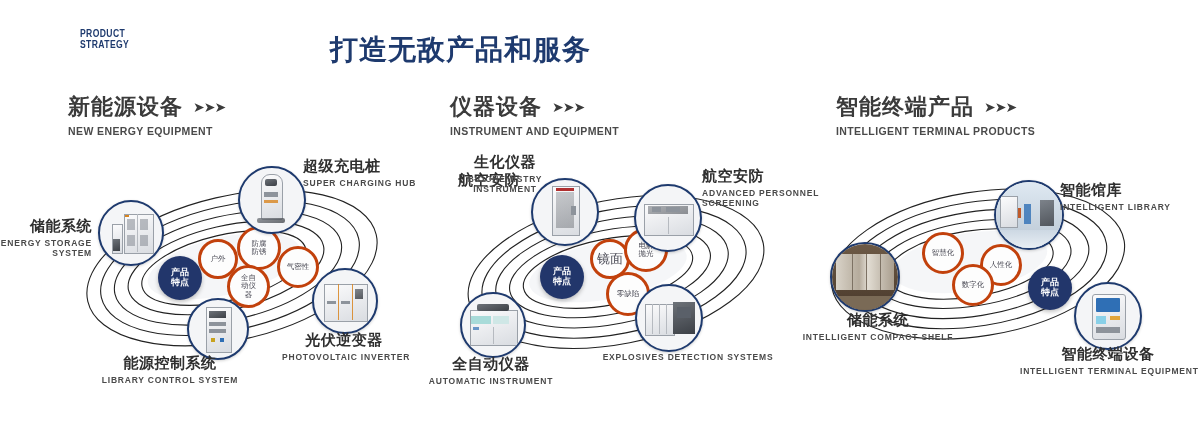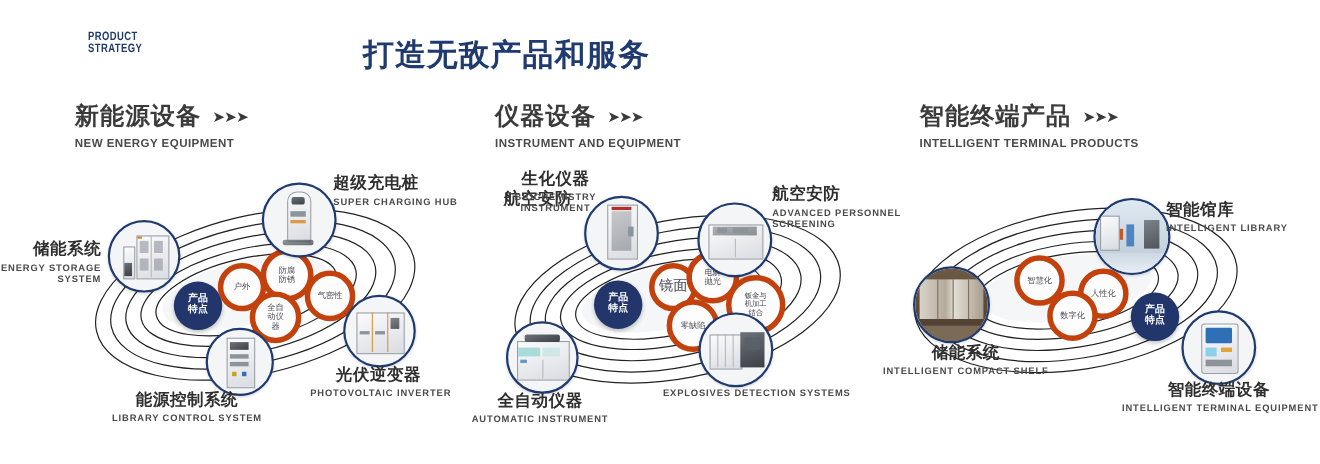--- a/index.html
+++ b/index.html
@@ -47,21 +47,21 @@
   .node{
     position:absolute;border-radius:50%;overflow:hidden;
     border:2px solid #1e3a6e;background:#f4f5f7;
     box-shadow:0 1px 3px rgba(0,0,0,.18);
   }
   .node .ph{position:absolute;left:0;top:0;right:0;bottom:0;}
 
   
   .fb{
     position:absolute;border-radius:50%;background:#fdfdfd;
-    border:5px solid #c2410c;display:flex;align-items:center;justify-content:center;
+    border:3px solid #c2410c;display:flex;align-items:center;justify-content:center;
     text-align:center;color:#4a4a55;line-height:1.08;
     font-family:"DejaVu Sans","Liberation Sans",sans-serif;
   }
   .fb.core{
     background:#22366b;border:none;color:#fff;font-weight:bold;
     box-shadow:0 2px 4px rgba(0,0,0,.25);
   }
 
   
   .cap{position:absolute;line-height:1.18;}
@@ -230,23 +230,20 @@
         <div>产品</div>
         <div>特点</div>
       </div>
     </div>
     <div class="fb" style="left:170px;top:89px;width:34px;height:34px;font-size:13px;">
       <span>镜面</span>
     </div>
     <div class="fb" style="left:204px;top:78px;width:38px;height:38px;font-size:7.5px;">
       <span style="display:block;width:22px;">电解抛光</span>
     </div>
-    <div class="fb" style="left:240px;top:100px;width:44px;height:44px;font-size:6.6px;">
-      <span style="display:block;width:26px;">钣金与机加工结合</span>
-    </div>
     <div class="fb" style="left:186px;top:122px;width:38px;height:38px;font-size:7.5px;">
       <span style="display:block;width:23px;">零缺陷</span>
     </div>
 
     <div class="node" style="left:111px;top:28px;width:64px;height:64px;">
       <div class="ph">
         <div class="m-body" style="left:19px;top:6px;width:26px;height:48px;"></div>
         <div class="m-dark" style="left:23px;top:12px;width:18px;height:36px;opacity:.35"></div>
         <div class="m-accent" style="left:23px;top:8px;width:18px;height:3px;background:#b03030;"></div>
         <div class="m-scr" style="left:38px;top:26px;width:5px;height:9px;"></div>

